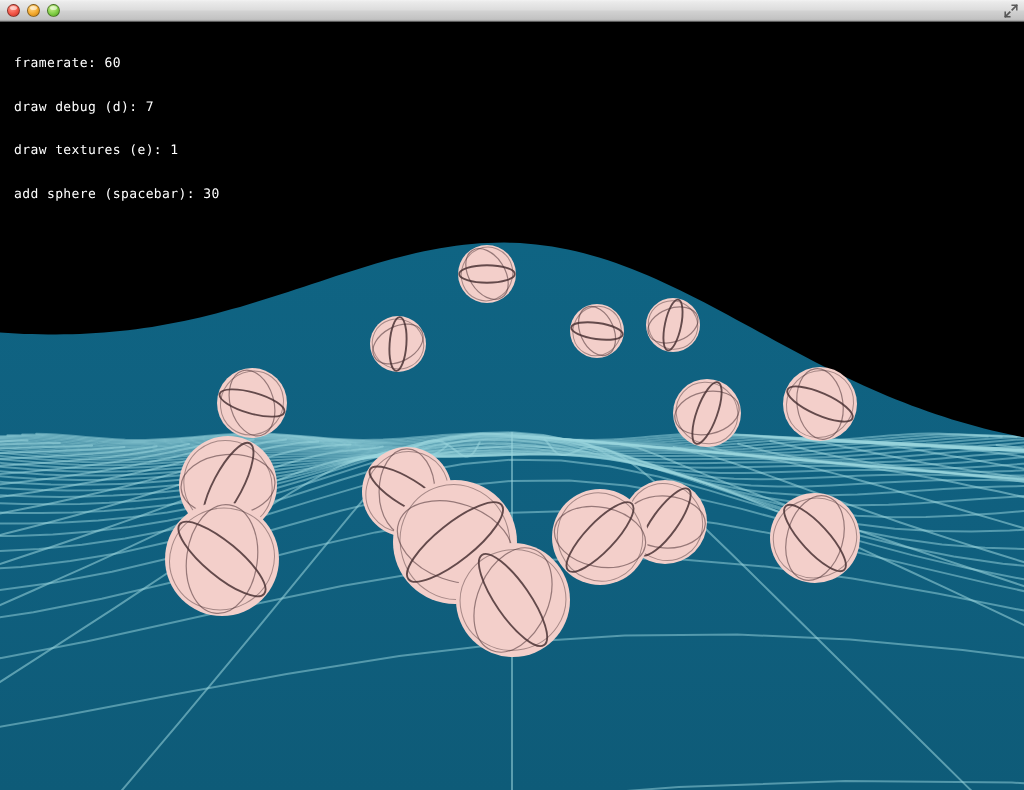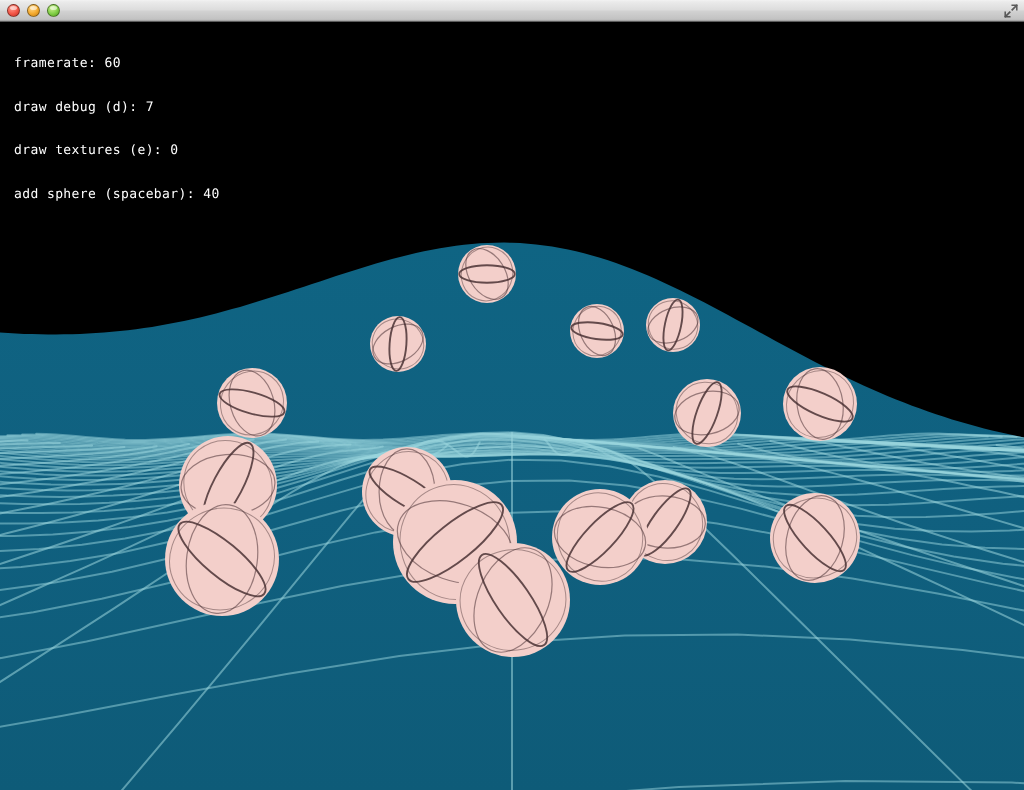--- a/index.html
+++ b/index.html
@@ -299,18 +299,18 @@
             <ellipse cx="513" cy="578" rx="54.7" ry="17.1" fill="none" stroke="#4a3235" stroke-width="1.9" stroke-opacity="0.85" transform="rotate(235.4 513 578)"></ellipse>
             <ellipse cx="513" cy="578" rx="54.7" ry="35.3" fill="none" stroke="#4a3235" stroke-width="1.2" stroke-opacity="0.55" transform="rotate(293.4 513 578)"></ellipse>
             <ellipse cx="513" cy="578" rx="53.0" ry="50.2" fill="none" stroke="#4a3235" stroke-width="1" stroke-opacity="0.45" transform="rotate(347.4 513 578)"></ellipse>
           </g>
         </g>
     </svg>
 
     <div id="hud">
       <span class="hud-line">framerate: 60</span>
       <span class="hud-line">draw debug (d): 7</span>
-      <span class="hud-line">draw textures (e): 0</span>
-      <span class="hud-line">add sphere (spacebar): 40</span>
+      <span class="hud-line">draw textures (e): 1</span>
+      <span class="hud-line">add sphere (spacebar): 30</span>
     </div>
 
   </div>
 </div>
 
 </body></html>

